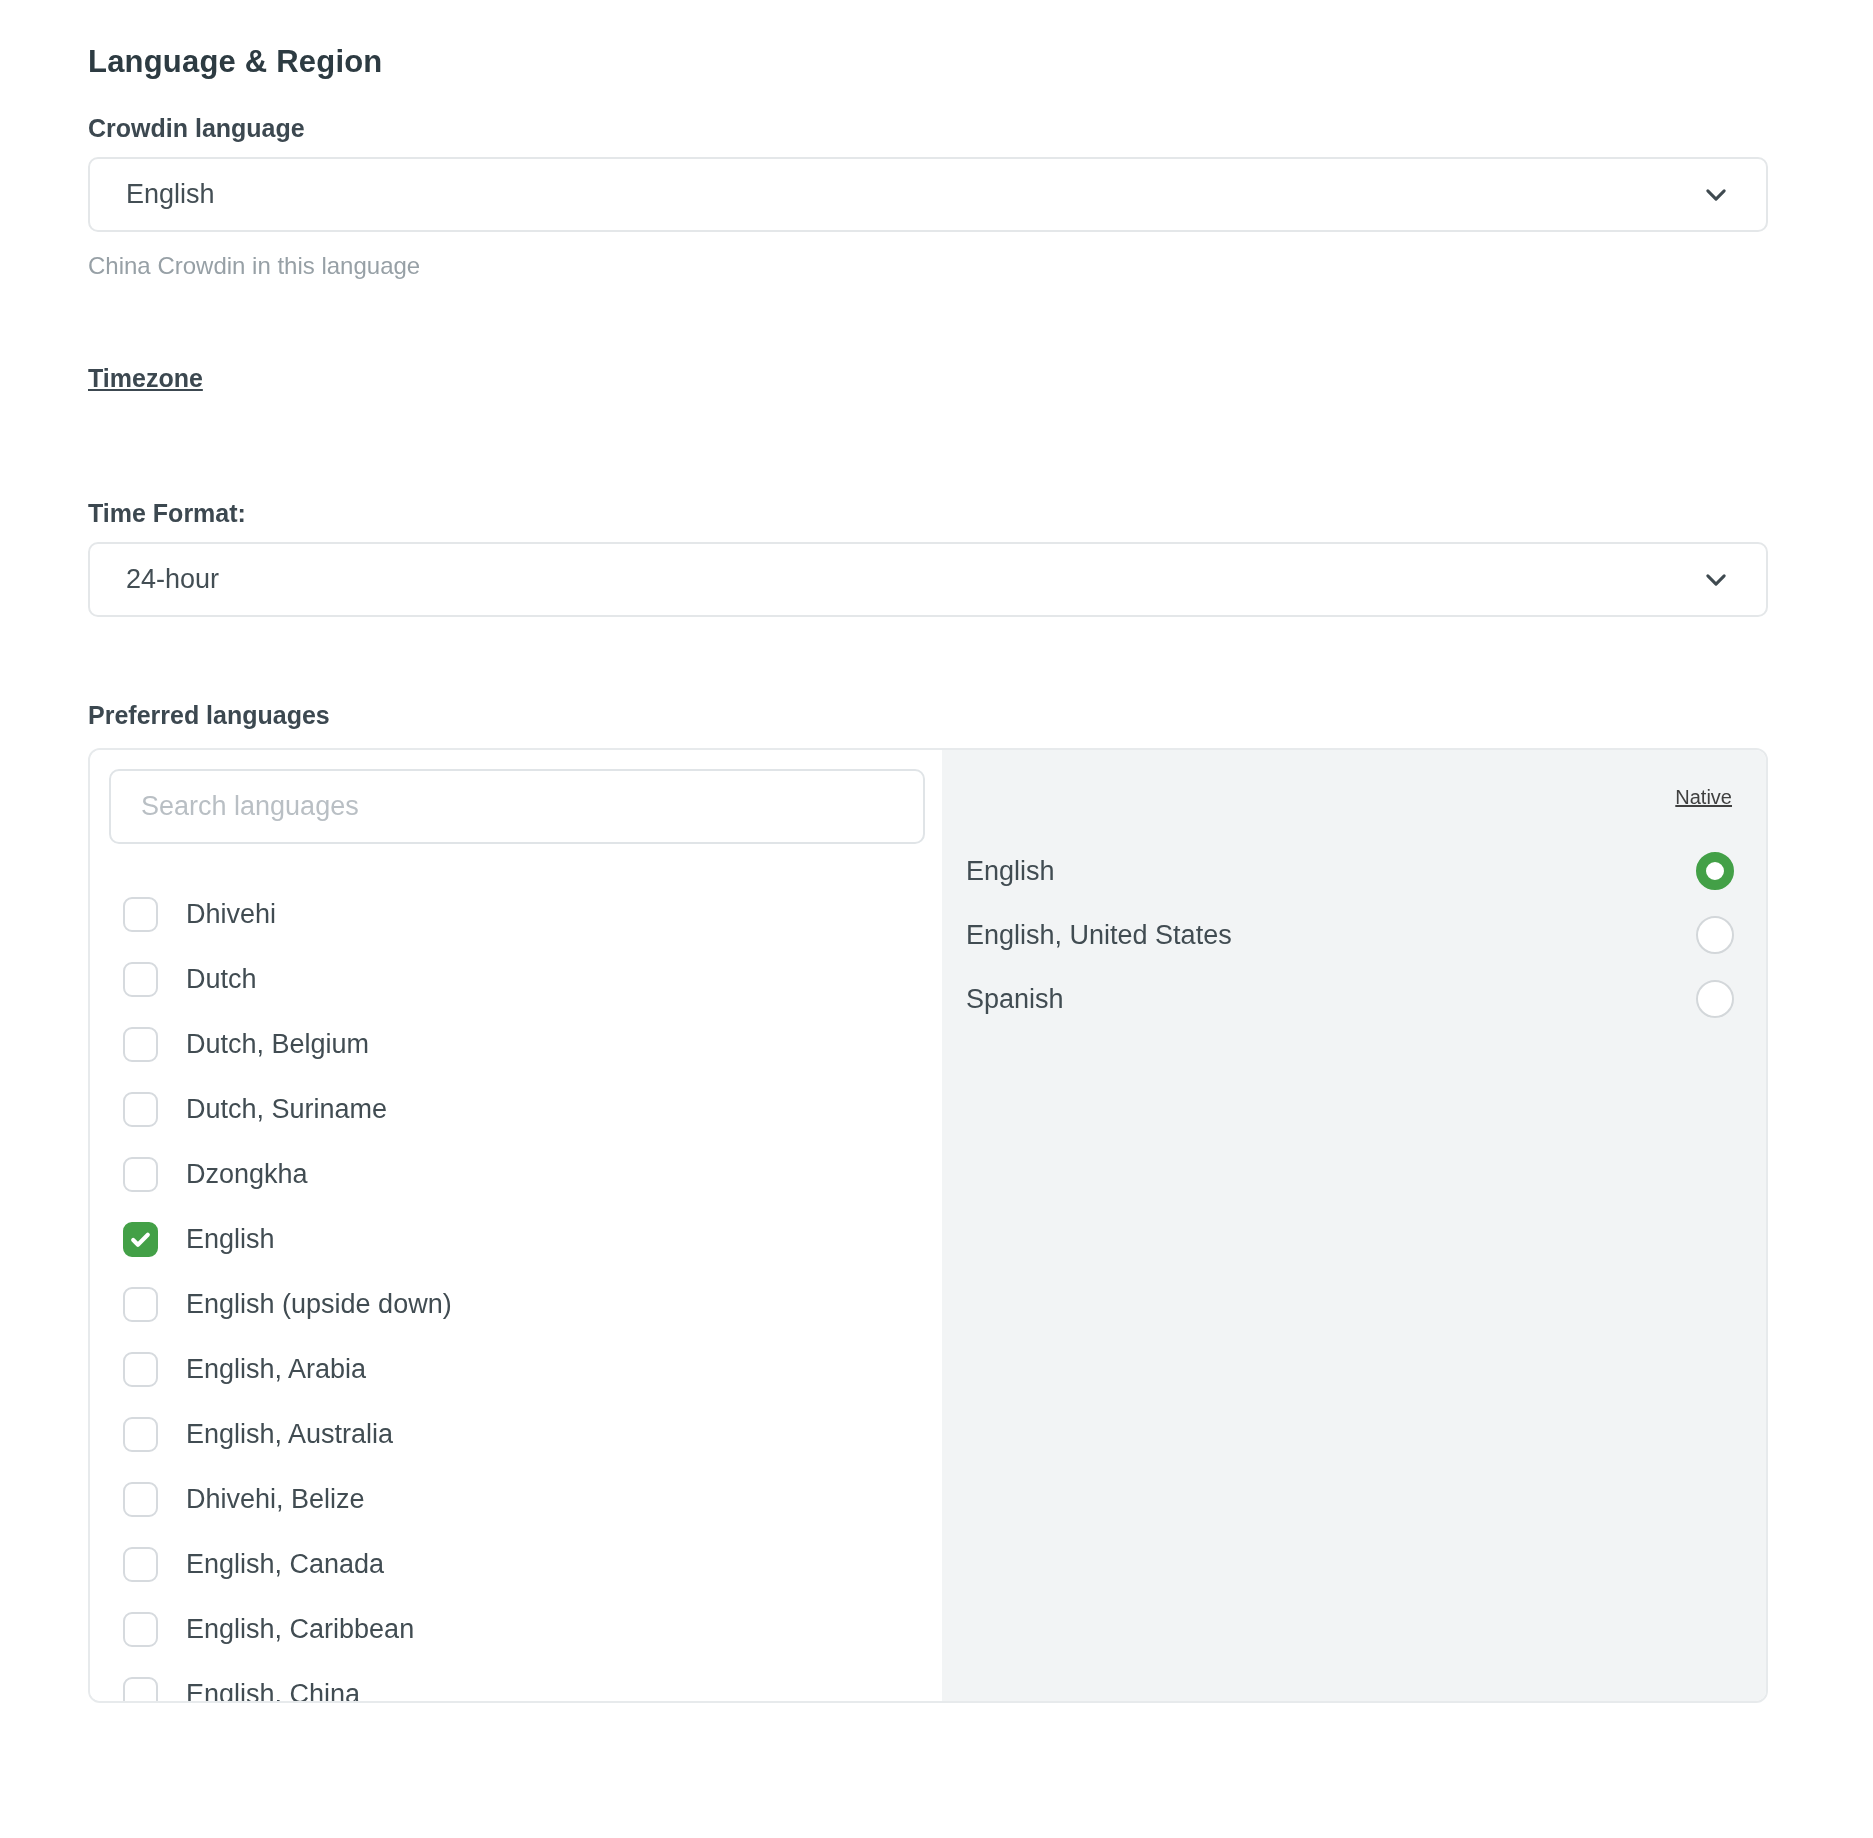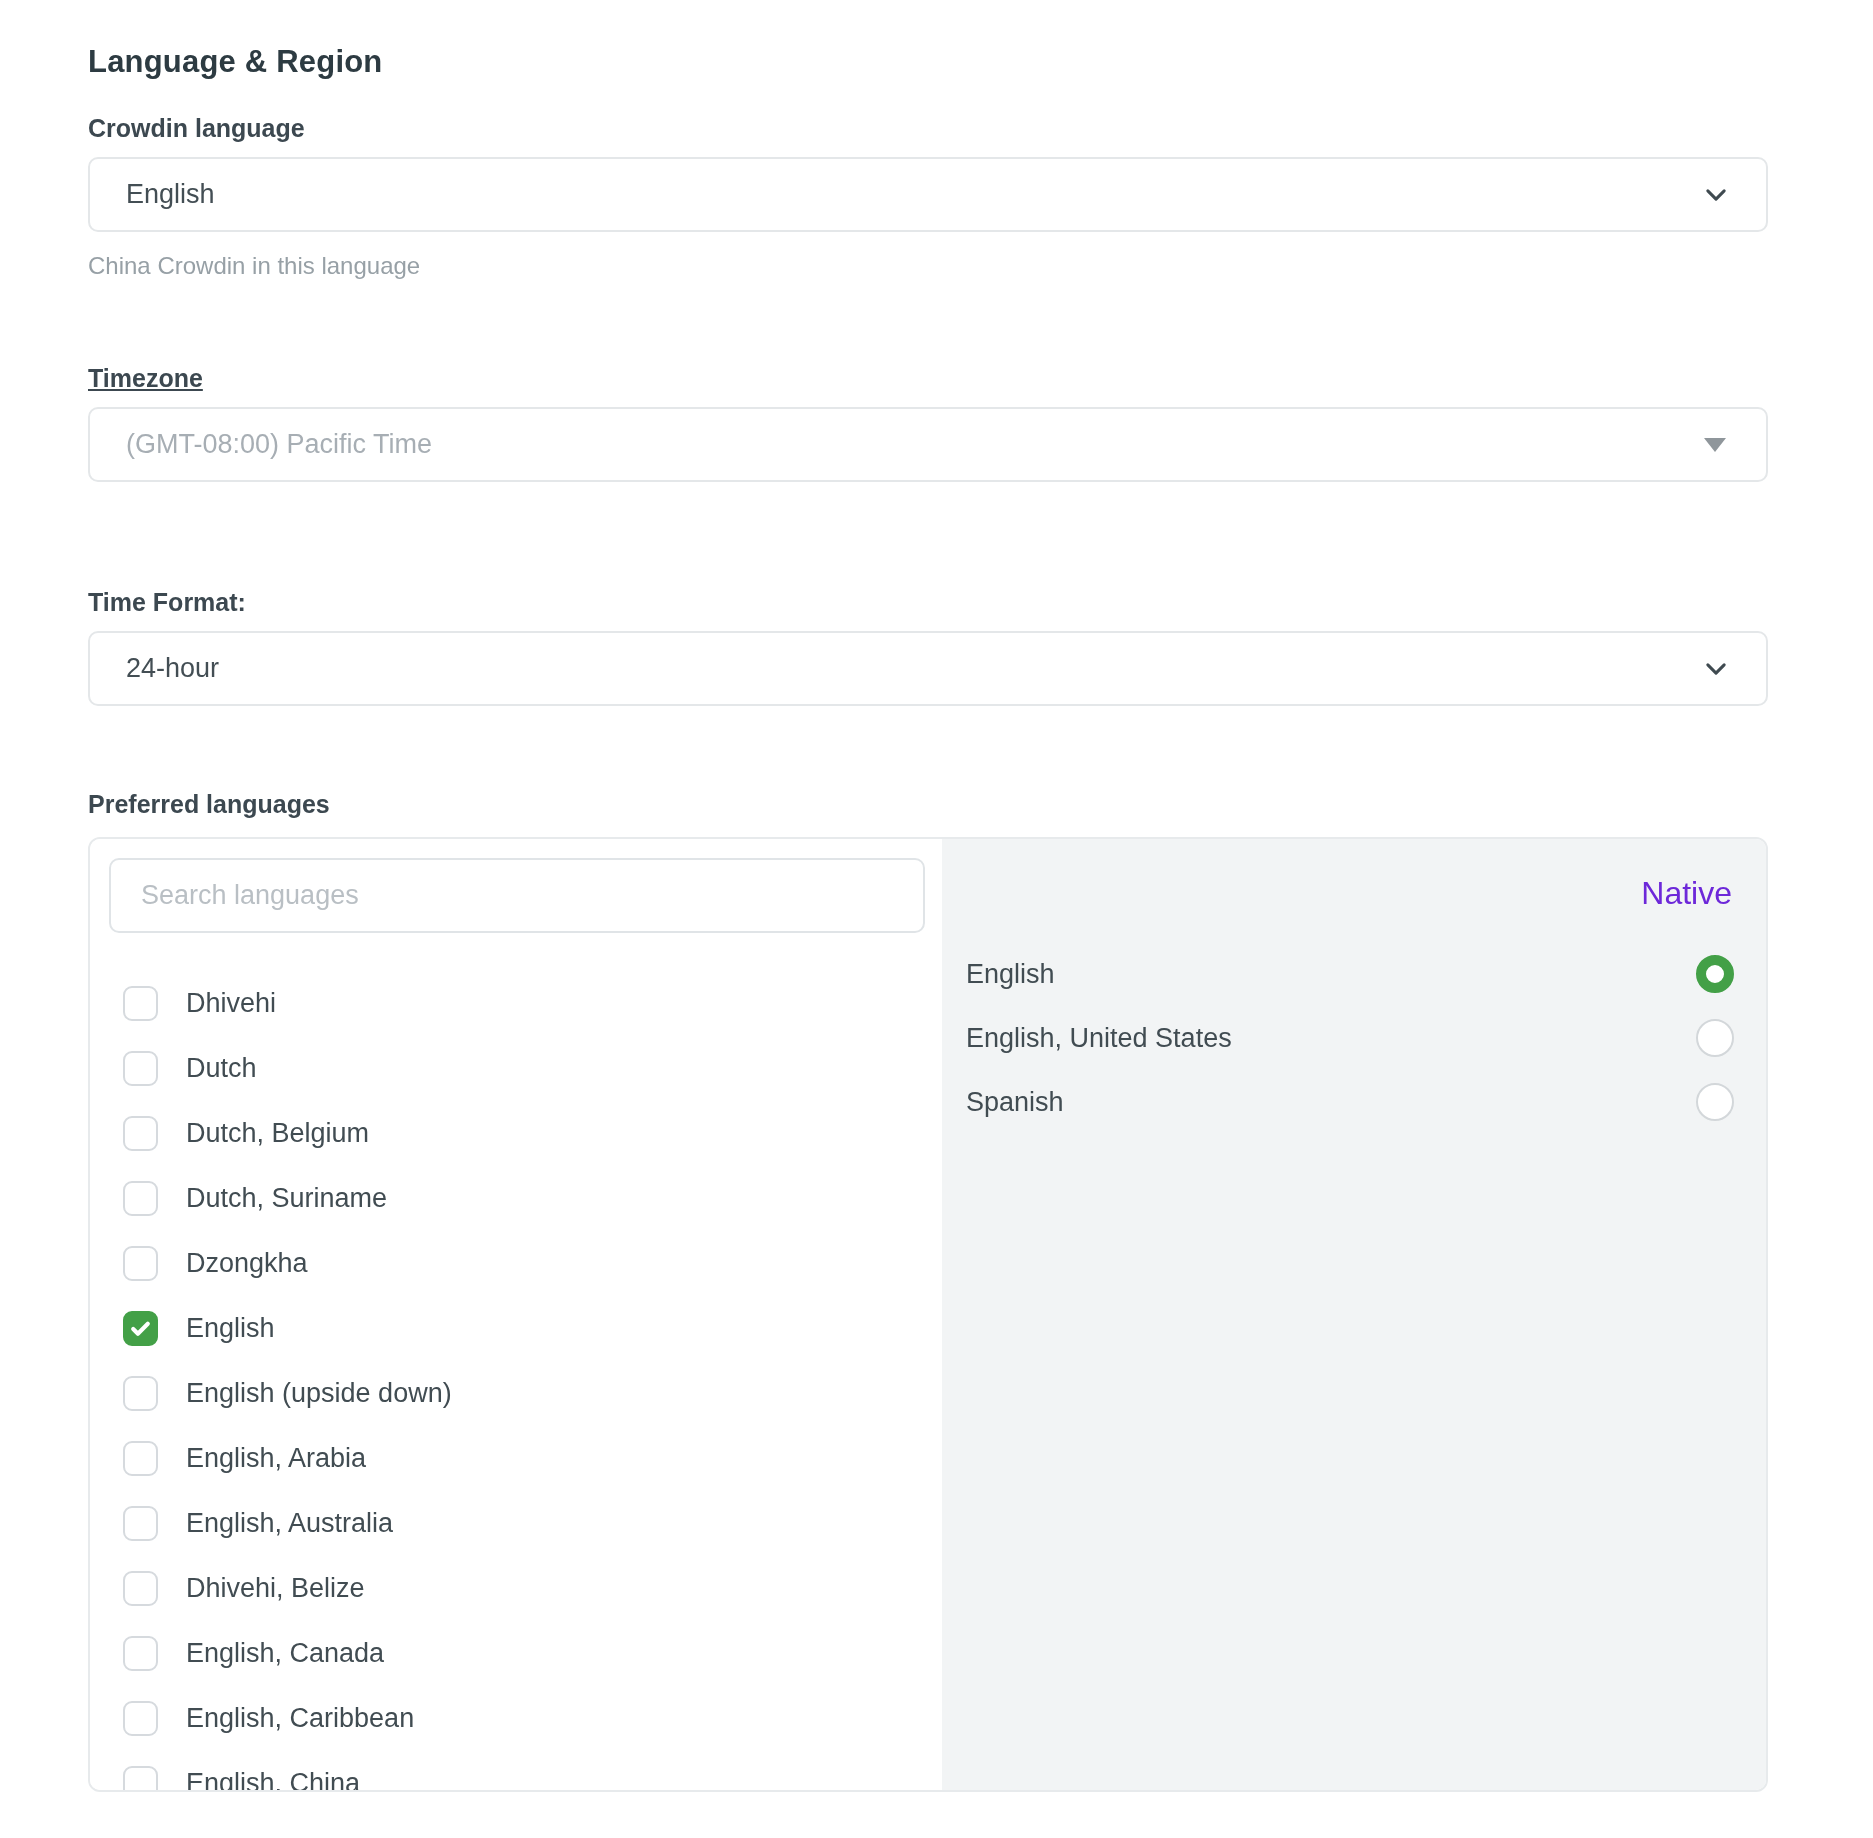--- a/index.html
+++ b/index.html
@@ -99,22 +99,23 @@
   .checkbox svg { width: 25px; height: 25px; }
   .lang-row-label { margin-left: 28px; font-size: 27px; color: #414c52; }
 
   .right-pane {
     flex: 1 1 auto;
     background: #f2f4f5;
     padding: 36px 32px 0 24px;
   }
   .native-header {
     text-align: right;
-    font-size: 32px; color: #6d28d9;
+    font-size: 20px; color: #404040;
     padding-right: 2px;
+    text-decoration: underline;
   }
   .native-list { margin-top: 30px; }
   .native-row {
     height: 64px;
     display: flex; align-items: center;
     cursor: pointer;
   }
   .native-row-label { flex: 1 1 auto; font-size: 27px; color: #414c52; }
   .radio {
     width: 38px; height: 38px; flex: 0 0 auto;
@@ -137,24 +138,20 @@
       <span class="select-value">English</span>
       <svg class="chevron-icon" viewBox="0 0 24 24" fill="none">
         <path d="M5 8.5l7 7 7-7" stroke="#3f4a50" stroke-width="2.6" stroke-linecap="round" stroke-linejoin="round"></path>
       </svg>
     </div>
     <div class="help-text">China Crowdin in this language</div>
   </section>
 
   <section>
     <div class="field-label label-timezone">Timezone</div>
-    <div class="select-box">
-      <span class="select-value muted">(GMT-08:00) Pacific Time</span>
-      <span class="caret-icon"></span>
-    </div>
   </section>
 
   <section>
     <div class="field-label label-timefmt">Time Format:</div>
     <div class="select-box">
       <span class="select-value">24-hour</span>
       <svg class="chevron-icon" viewBox="0 0 24 24" fill="none">
         <path d="M5 8.5l7 7 7-7" stroke="#3f4a50" stroke-width="2.6" stroke-linecap="round" stroke-linejoin="round"></path>
       </svg>
     </div>

